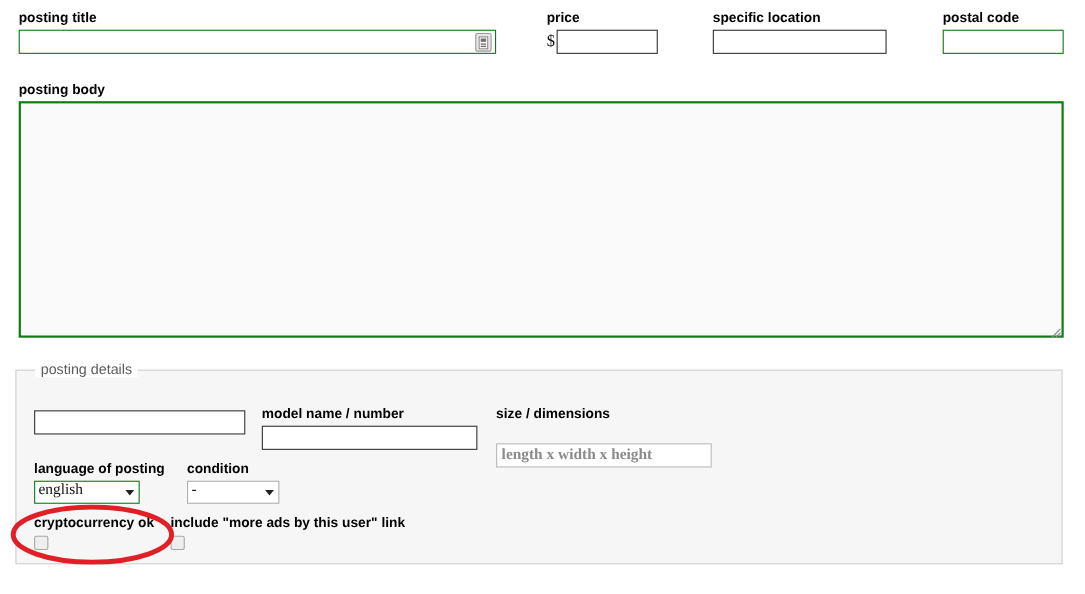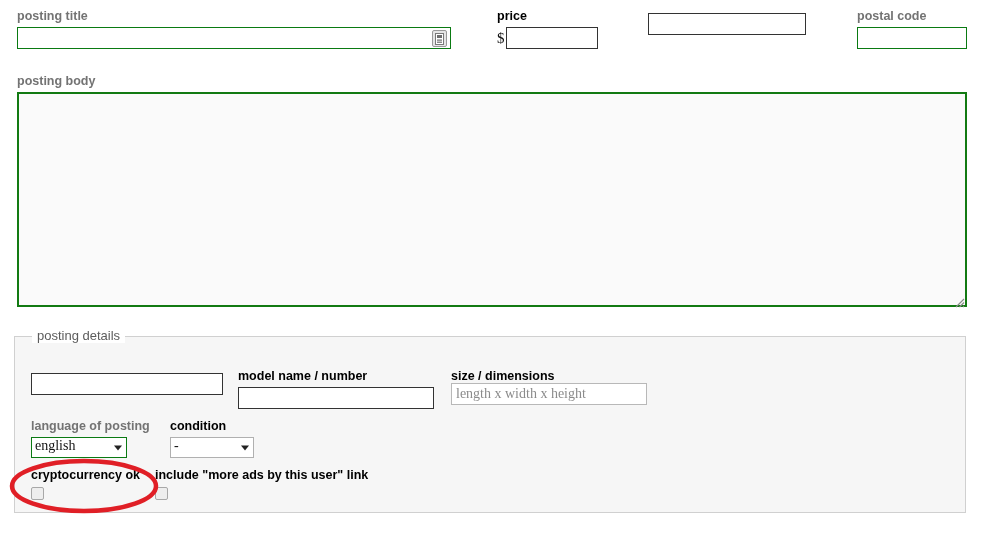--- a/index.html
+++ b/index.html
@@ -26,21 +26,21 @@
   
   .lbl {
     font-family: "Liberation Sans", sans-serif;
     font-size: 12.5px;
     font-weight: bold;
     color: #000000;
     line-height: 14px;
     white-space: nowrap;
     display: block;
   }
-  .lbl.green { color: #737373; }
+  .lbl.green { color: #000000; }
 
   
   .toprow {
     position: absolute;
     left: 0;
     top: 9px;
     width: 986px;
     height: 44px;
   }
 
@@ -188,21 +188,21 @@
     left: 16px;
     top: 32px;
   }
   .row-make .cell { position: absolute; top: 0; }
   .cell-make { left: 0; }
   .cell-model { left: 207px; }
   .cell-size  { left: 420px; }
 
   .make-input  { width: 192px; margin-top: 4px; }
   .model-input { width: 196px; margin-top: 4px; }
-  .size-input  { width: 196px; margin-top: 0; }
+  .size-input  { width: 196px; margin-top: 20px; font-weight: bold; }
   .size-input::placeholder {
     color: #8b8b8b;
     font-family: "Liberation Serif", serif;
     font-size: 14px;
     opacity: 1;
   }
 
   .row-select {
     position: absolute;
     left: 16px;
@@ -298,20 +298,21 @@
 
     <div class="field-price">
       <span class="lbl">price</span>
       <div class="price-line">
         <span class="dollar">$</span>
         <input class="inp price-input" type="text" placeholder="" style="">
       </div>
     </div>
 
     <div class="field-loc">
+      <span class="lbl">specific location</span>
       <input class="inp loc-input" type="text" placeholder="" style="">
     </div>
 
     <div class="field-postal">
       <span class="lbl green">postal code</span>
       <input class="inp green postal-input" type="text" placeholder="" style="">
     </div>
 
   </div>
 

